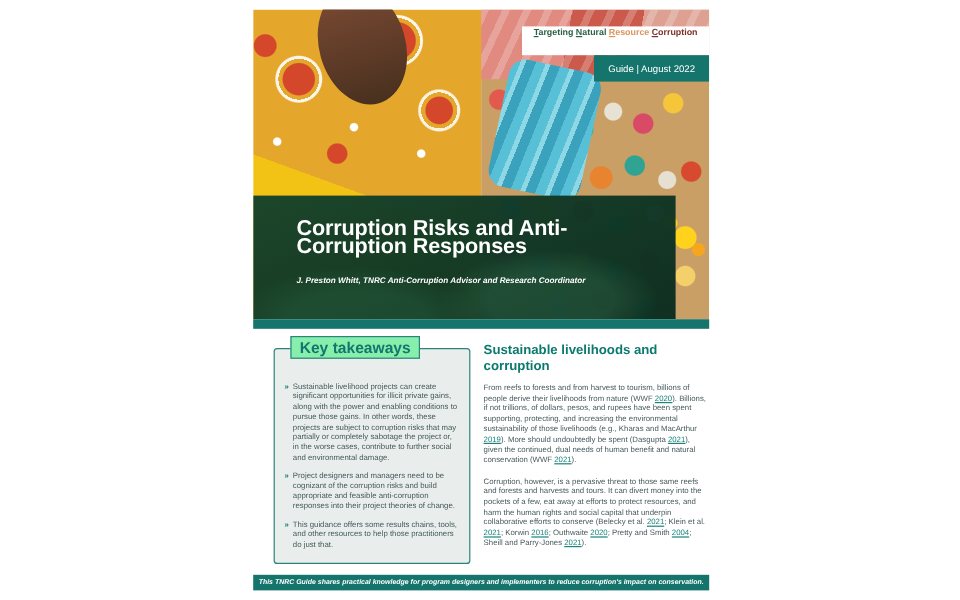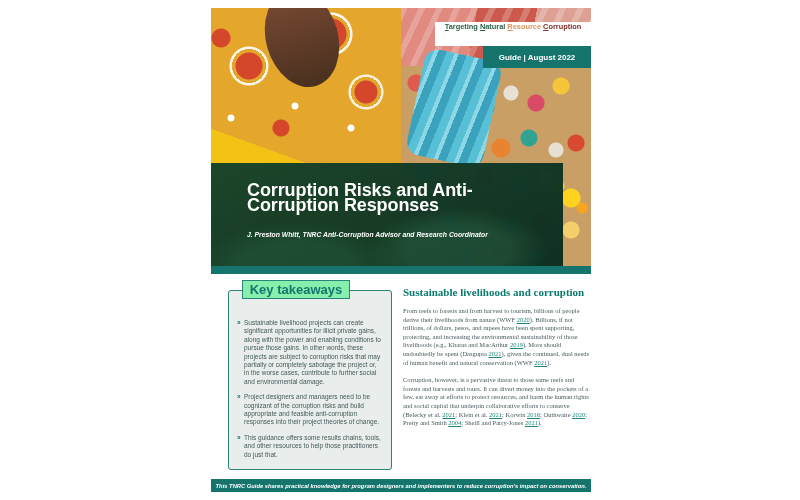--- a/index.html
+++ b/index.html
@@ -72,23 +72,23 @@
   .blue-fabric{position:absolute;left:14px;top:46px;width:78px;height:108px;border-radius:14px;
     transform:rotate(12deg);
     background:repeating-linear-gradient(100deg,#57c0d6 0 8px,#8ed8e6 8px 12px,#3aa2bd 12px 20px);}
 
   
   .logo-box{position:absolute;right:0;top:14px;width:156px;height:24px;background:#fff;
     display:flex;align-items:flex-start;justify-content:center;}
   .logo-text{font-size:7.4px;font-weight:bold;letter-spacing:0;white-space:nowrap;}
   .logo-text span.word{margin:0 1px;}
   .logo-text .cap{text-decoration:underline;}
-  .badge{position:absolute;right:0;top:38px;width:108px;height:22px;
+  .badge{position:absolute;right:0;top:38px;width:96px;height:22px;
     display:flex;align-items:center;justify-content:center;
-    color:#fff;font-size:8px;font-weight:bold;}
+    color:#fff;font-size:8px;font-weight:normal;}
 
   
   .title-overlay{position:absolute;left:0;top:155px;width:352px;height:103px;
     background-image:
       radial-gradient(ellipse 130px 60px at 70% 85%, rgba(62,132,92,.28) 0 40%, transparent 70%),
       radial-gradient(ellipse 150px 70px at 25% 105%, rgba(44,112,78,.3) 0 40%, transparent 70%),
       linear-gradient(155deg, rgba(21,66,43,.97), rgba(10,44,31,.97));}
   .title{position:absolute;left:36px;top:20px;width:306px;color:#ffffff;
     font-size:18px;font-weight:bold;line-height:15px;letter-spacing:-0.1px;}
   .byline{position:absolute;left:36px;top:68px;width:300px;color:#fff;
@@ -101,21 +101,21 @@
     border:1px solid #2b837b;border-radius:3px;background:#e9eeec;box-sizing:border-box;}
   .takeaways-label{position:absolute;left:31px;top:272px;width:108px;height:19px;
     background:#86efac;border:1px solid #2b837b;box-sizing:border-box;
     display:flex;align-items:center;justify-content:center;
     font-size:13px;font-weight:bold;}
   .takeaways-list{margin:0;padding:28px 8px 0 8px;list-style:none;}
   .takeaways-list li{display:flex;margin-bottom:7px;font-size:6.5px;line-height:8.4px;color:#44585a;}
   .takeaways-list .marker{flex:0 0 7px;font-weight:bold;}
 
   
-  .article{position:absolute;left:192px;top:278px;width:187px;font-family:Liberation Serif, serif;}
+  .article{position:absolute;left:192px;top:278px;width:187px;}
   .article-heading{font-size:11px;font-weight:bold;line-height:13px;margin:0 0 8px 0;}
   .article p{margin:0 0 9px 0;font-size:6.5px;line-height:8.6px;color:#47595c;}
   .article a{text-decoration:underline;cursor:pointer;}
 
   
   .footer-bar{position:absolute;left:0;top:471px;width:380px;height:13px;
     display:flex;align-items:center;justify-content:center;
     color:#fff;font-size:5.8px;font-weight:bold;font-style:italic;}
 </style>
 </head>

